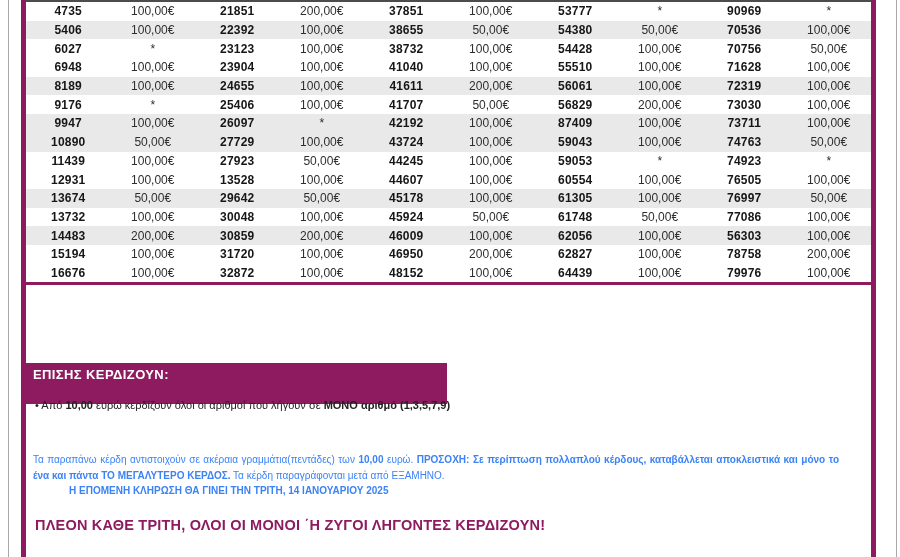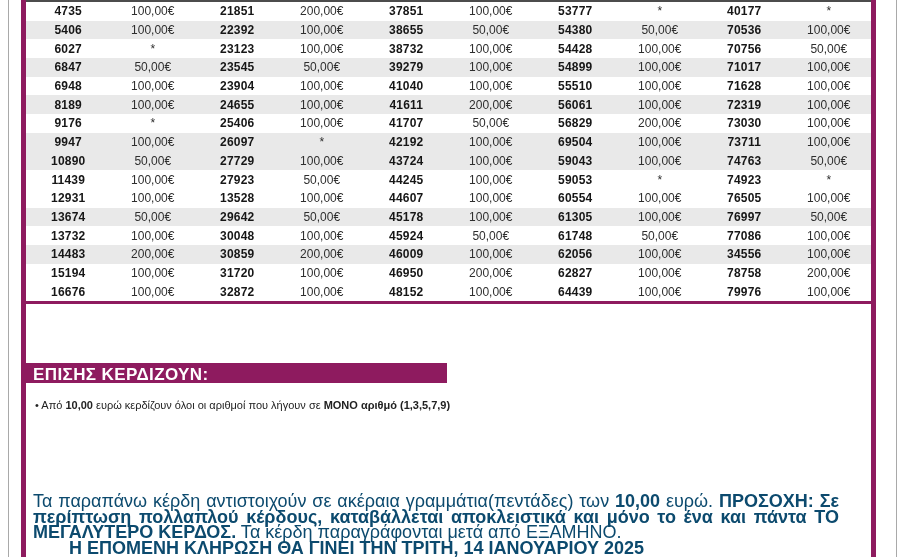--- a/index.html
+++ b/index.html
@@ -17,28 +17,28 @@
 
   .table-wrap { position:absolute; left:26px; top:0; width:845px;
                 border-top:2px solid #4c4c4c; border-bottom:3px solid var(--color-accent,#8e1b5f); }
   table { width:100%; border-collapse:collapse; table-layout:fixed; }
   td { height:18.7px; text-align:center; vertical-align:middle; font-size:12px;
        color:#262626; white-space:nowrap; overflow:hidden; }
   td.num { font-weight:bold; color:#161616; letter-spacing:.2px; }
   td.amt { color:#2e2e2e; }
   tr.stripe { background:var(--color-stripe,#e9e9e9); }
 
-  .also-win-bar { position:absolute; left:21px; top:363px; width:426px; height:20px;
+  .also-win-bar { position:absolute; left:21px; top:363px; width:426px; height:41px;
                   background:var(--color-accent,#8e1b5f); color:#ffffff; font-weight:bold;
-                  font-size:17px; line-height:23px; padding-left:12px; letter-spacing:.4px; }
+                  font-size:13px; line-height:23px; padding-left:12px; letter-spacing:.4px; }
 
   .bullet-line { position:absolute; left:35px; top:399px; width:810px; font-size:11px; color:#222222; }
 
-  .notes { position:absolute; left:33px; top:452px; width:806px; font-size:18px;
-           line-height:15.6px; color:#0c4a6e;margin-top:42px; }
+  .notes { position:absolute; left:33px; top:452px; width:806px; font-size:10px;
+           line-height:15.6px; color:#3b82f6; }
   .notes .para { text-align:justify; }
   .next-draw { font-weight:bold; margin-top:0;padding-left:36px; }
 
   .footer-msg { position:absolute; left:35px; top:517px; width:830px; font-size:14.5px;
                 font-weight:bold; color:var(--color-accent,#8e1b5f); letter-spacing:.2px; }
 </style>
 </head>
 <body>
 
 <div class="screen">
@@ -54,21 +54,21 @@
       <tbody>
           <tr>
             <td class="num">4735</td>
             <td class="amt">100,00€</td>
             <td class="num">21851</td>
             <td class="amt">200,00€</td>
             <td class="num">37851</td>
             <td class="amt">100,00€</td>
             <td class="num">53777</td>
             <td class="amt">*</td>
-            <td class="num">40177</td>
+            <td class="num">90969</td>
             <td class="amt">*</td>
           </tr>
           <tr class="stripe">
             <td class="num">5406</td>
             <td class="amt">100,00€</td>
             <td class="num">22392</td>
             <td class="amt">100,00€</td>
             <td class="num">38655</td>
             <td class="amt">50,00€</td>
             <td class="num">54380</td>
@@ -81,32 +81,20 @@
             <td class="amt">*</td>
             <td class="num">23123</td>
             <td class="amt">100,00€</td>
             <td class="num">38732</td>
             <td class="amt">100,00€</td>
             <td class="num">54428</td>
             <td class="amt">100,00€</td>
             <td class="num">70756</td>
             <td class="amt">50,00€</td>
           </tr>
-          <tr class="stripe">
-            <td class="num">6847</td>
-            <td class="amt">50,00€</td>
-            <td class="num">23545</td>
-            <td class="amt">50,00€</td>
-            <td class="num">39279</td>
-            <td class="amt">100,00€</td>
-            <td class="num">54899</td>
-            <td class="amt">100,00€</td>
-            <td class="num">71017</td>
-            <td class="amt">100,00€</td>
-          </tr>
           <tr>
             <td class="num">6948</td>
             <td class="amt">100,00€</td>
             <td class="num">23904</td>
             <td class="amt">100,00€</td>
             <td class="num">41040</td>
             <td class="amt">100,00€</td>
             <td class="num">55510</td>
             <td class="amt">100,00€</td>
             <td class="num">71628</td>
@@ -136,21 +124,21 @@
             <td class="num">73030</td>
             <td class="amt">100,00€</td>
           </tr>
           <tr class="stripe">
             <td class="num">9947</td>
             <td class="amt">100,00€</td>
             <td class="num">26097</td>
             <td class="amt">*</td>
             <td class="num">42192</td>
             <td class="amt">100,00€</td>
-            <td class="num">69504</td>
+            <td class="num">87409</td>
             <td class="amt">100,00€</td>
             <td class="num">73711</td>
             <td class="amt">100,00€</td>
           </tr>
           <tr class="stripe">
             <td class="num">10890</td>
             <td class="amt">50,00€</td>
             <td class="num">27729</td>
             <td class="amt">100,00€</td>
             <td class="num">43724</td>
@@ -210,21 +198,21 @@
           </tr>
           <tr class="stripe">
             <td class="num">14483</td>
             <td class="amt">200,00€</td>
             <td class="num">30859</td>
             <td class="amt">200,00€</td>
             <td class="num">46009</td>
             <td class="amt">100,00€</td>
             <td class="num">62056</td>
             <td class="amt">100,00€</td>
-            <td class="num">34556</td>
+            <td class="num">56303</td>
             <td class="amt">100,00€</td>
           </tr>
           <tr>
             <td class="num">15194</td>
             <td class="amt">100,00€</td>
             <td class="num">31720</td>
             <td class="amt">100,00€</td>
             <td class="num">46950</td>
             <td class="amt">200,00€</td>
             <td class="num">62827</td>
@@ -252,14 +240,15 @@
     <span>ΕΠΙΣΗΣ ΚΕΡΔΙΖΟΥΝ:</span>
   </div>
 
   <div class="bullet-line"><span>•  Από </span><b>10,00</b><span> ευρώ κερδίζουν όλοι οι αριθμοί που λήγουν σε </span><b>ΜΟΝΟ αριθμό (1,3,5,7,9)</b></div>
 
   <div class="notes">
     <div class="para"><span>Τα παραπάνω κέρδη αντιστοιχούν σε ακέραια γραμμάτια(πεντάδες) των </span><b>10,00</b><span> ευρώ. </span><b>ΠΡΟΣΟΧΗ: Σε περίπτωση πολλαπλού κέρδους, καταβάλλεται αποκλειστικά και μόνο το ένα και πάντα ΤΟ ΜΕΓΑΛΥΤΕΡΟ ΚΕΡΔΟΣ.</b><span> Τα κέρδη παραγράφονται μετά από ΕΞΑΜΗΝΟ.</span></div>
     <div class="next-draw">Η ΕΠΟΜΕΝΗ ΚΛΗΡΩΣΗ ΘΑ ΓΙΝΕΙ ΤΗΝ ΤΡΙΤΗ, 14 ΙΑΝΟΥΑΡΙΟΥ 2025</div>
   </div>
 
+  <div class="footer-msg">ΠΛΕΟΝ ΚΑΘΕ ΤΡΙΤΗ, ΟΛΟΙ ΟΙ ΜΟΝΟΙ ΄Η ΖΥΓΟΙ ΛΗΓΟΝΤΕΣ ΚΕΡΔΙΖΟΥΝ!</div>
 
 </div>
 
 </body></html>

